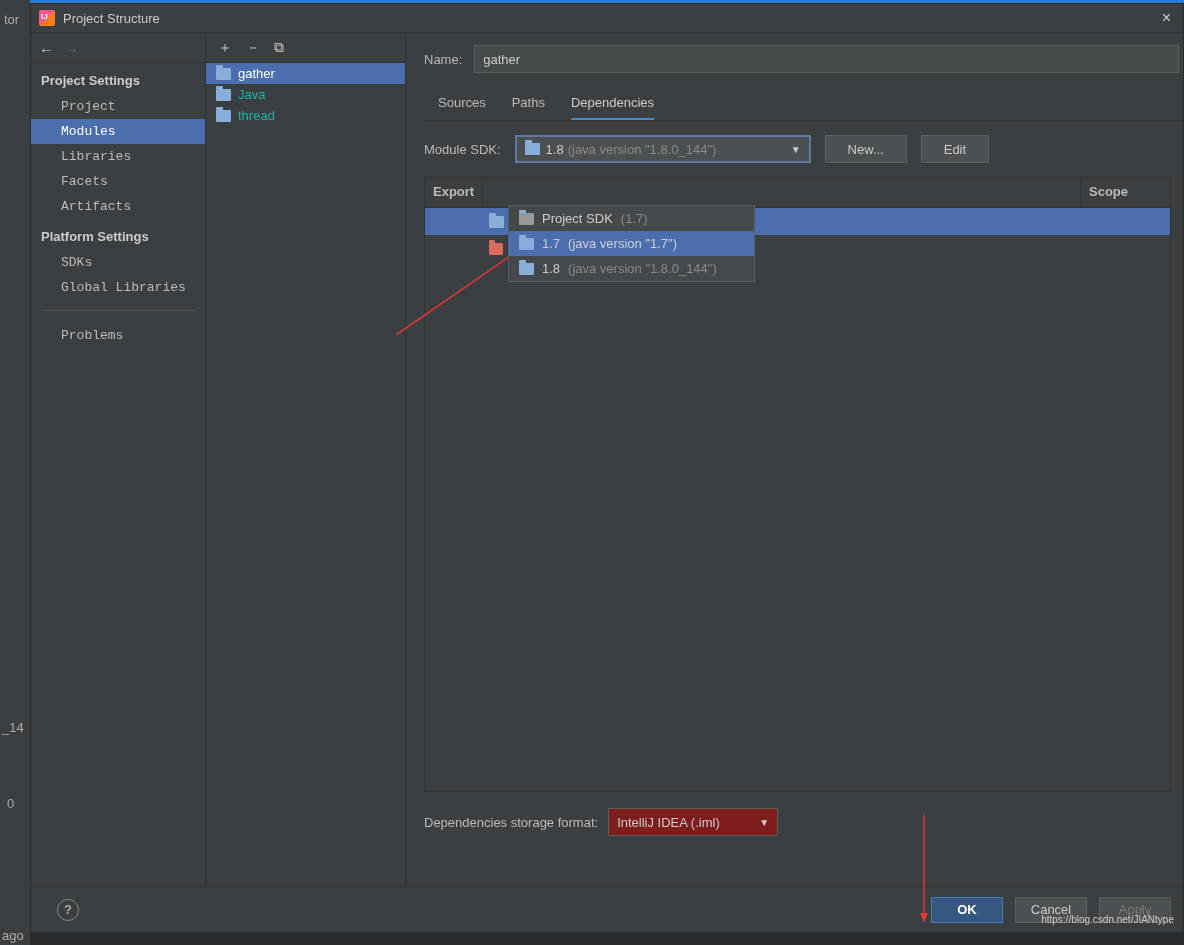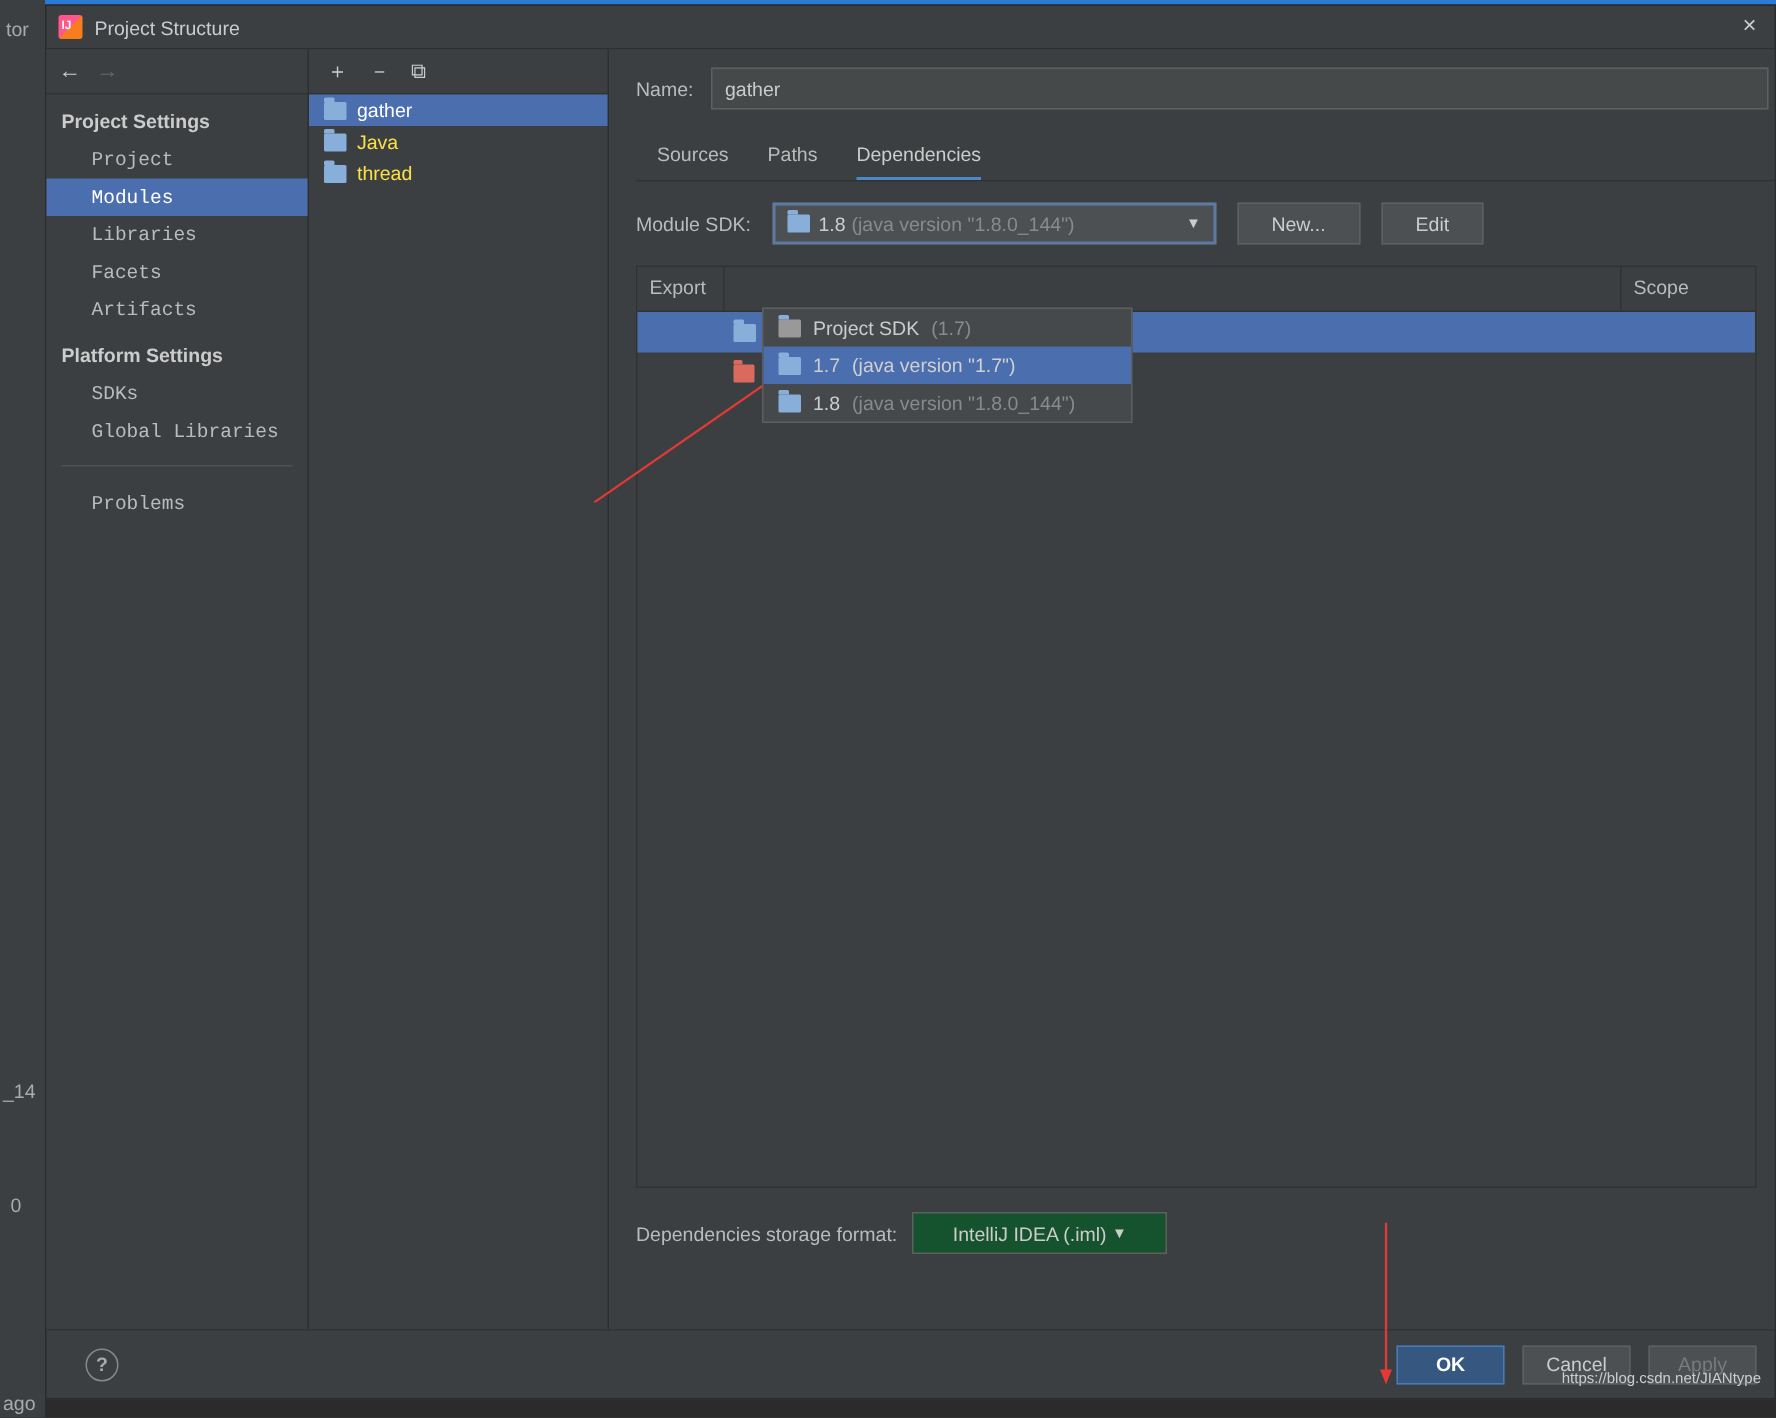--- a/index.html
+++ b/index.html
@@ -95,21 +95,21 @@
     .module-toolbar {
        height:30px; display:flex; align-items:center; gap:14px;
        padding:0 12px;
        border-bottom:1px solid #323232;
     }
     .tb-icon { font-size:14px; color:#ccc; cursor:pointer;}
     .mod-item {
        display:flex; align-items:center; gap:7px;
        padding: 3px 10px;
        font-size:13px;
-       color:#fde047; cursor:pointer;
+       color:#14b8a6; cursor:pointer;
     }
     .mod-item.selected { background:#4b6eaf; color:#fff;}
     .folder-icon {
        width:15px; height:12px;
        background:#87afda;
        border-radius:1px;
        position:relative;
     }
     .folder-icon::before{
        content:''; position:absolute; left:0; top:-3px; width:7px; height:3px; background:#87afda; border-radius:1px 1px 0 0;
@@ -190,21 +190,21 @@
        left:-10px; top:182px;
        width:150px; height:120px;
        pointer-events:none;
     }
     
     .export-table {
        margin-top:14px;
        height:615px;
        border:1px solid #323232;
        margin-right:12px;
-       display:flex; flex-direction:column;
+       display:flex; flex-direction:column;font-weight:bold;
     }
     .et-header {
        display:flex; height:30px;
        background:#3c3f41;
        border-bottom:1px solid #323232;
     }
     .et-h-export { width:58px; padding:6px 8px; font-size:13px; color:#bbb; border-right:1px solid #323232;}
     .et-h-main { flex:1;}
     .et-h-scope { width:90px; padding:6px 8px; font-size:13px; color:#bbb; border-left:1px solid #323232;}
     .et-row {
@@ -220,22 +220,22 @@
        width:14px; height:12px; background:#da6a5d; border-radius:1px; position:relative;
     }
     .modsrc-icon::before{content:''; position:absolute; left:0; top:-3px; width:6px; height:3px; background:#da6a5d; border-radius:1px 1px 0 0;}
     
     .storage-row {
        display:flex; align-items:center; gap:10px;
        margin:16px 0 0 0;
     }
     .storage-label{ color:#bbb; font-size:13px;}
     .storage-select {
-       width:170px; height:28px; background:#14532d;
-       border:1px solid #5e6060; display:flex; align-items:center; padding:0 26px;
+       width:170px; height:28px; background:#7f1d1d;
+       border:1px solid #5e6060; display:flex; align-items:center; padding:0 8px;
        color:#ccc; font-size:13px; cursor:pointer;
     }
     
     .dialog-bottom {
        height:46px;
        display:flex; align-items:center;
        padding: 0 12px;
        gap:12px;
        border-top:1px solid #323232;
     }

